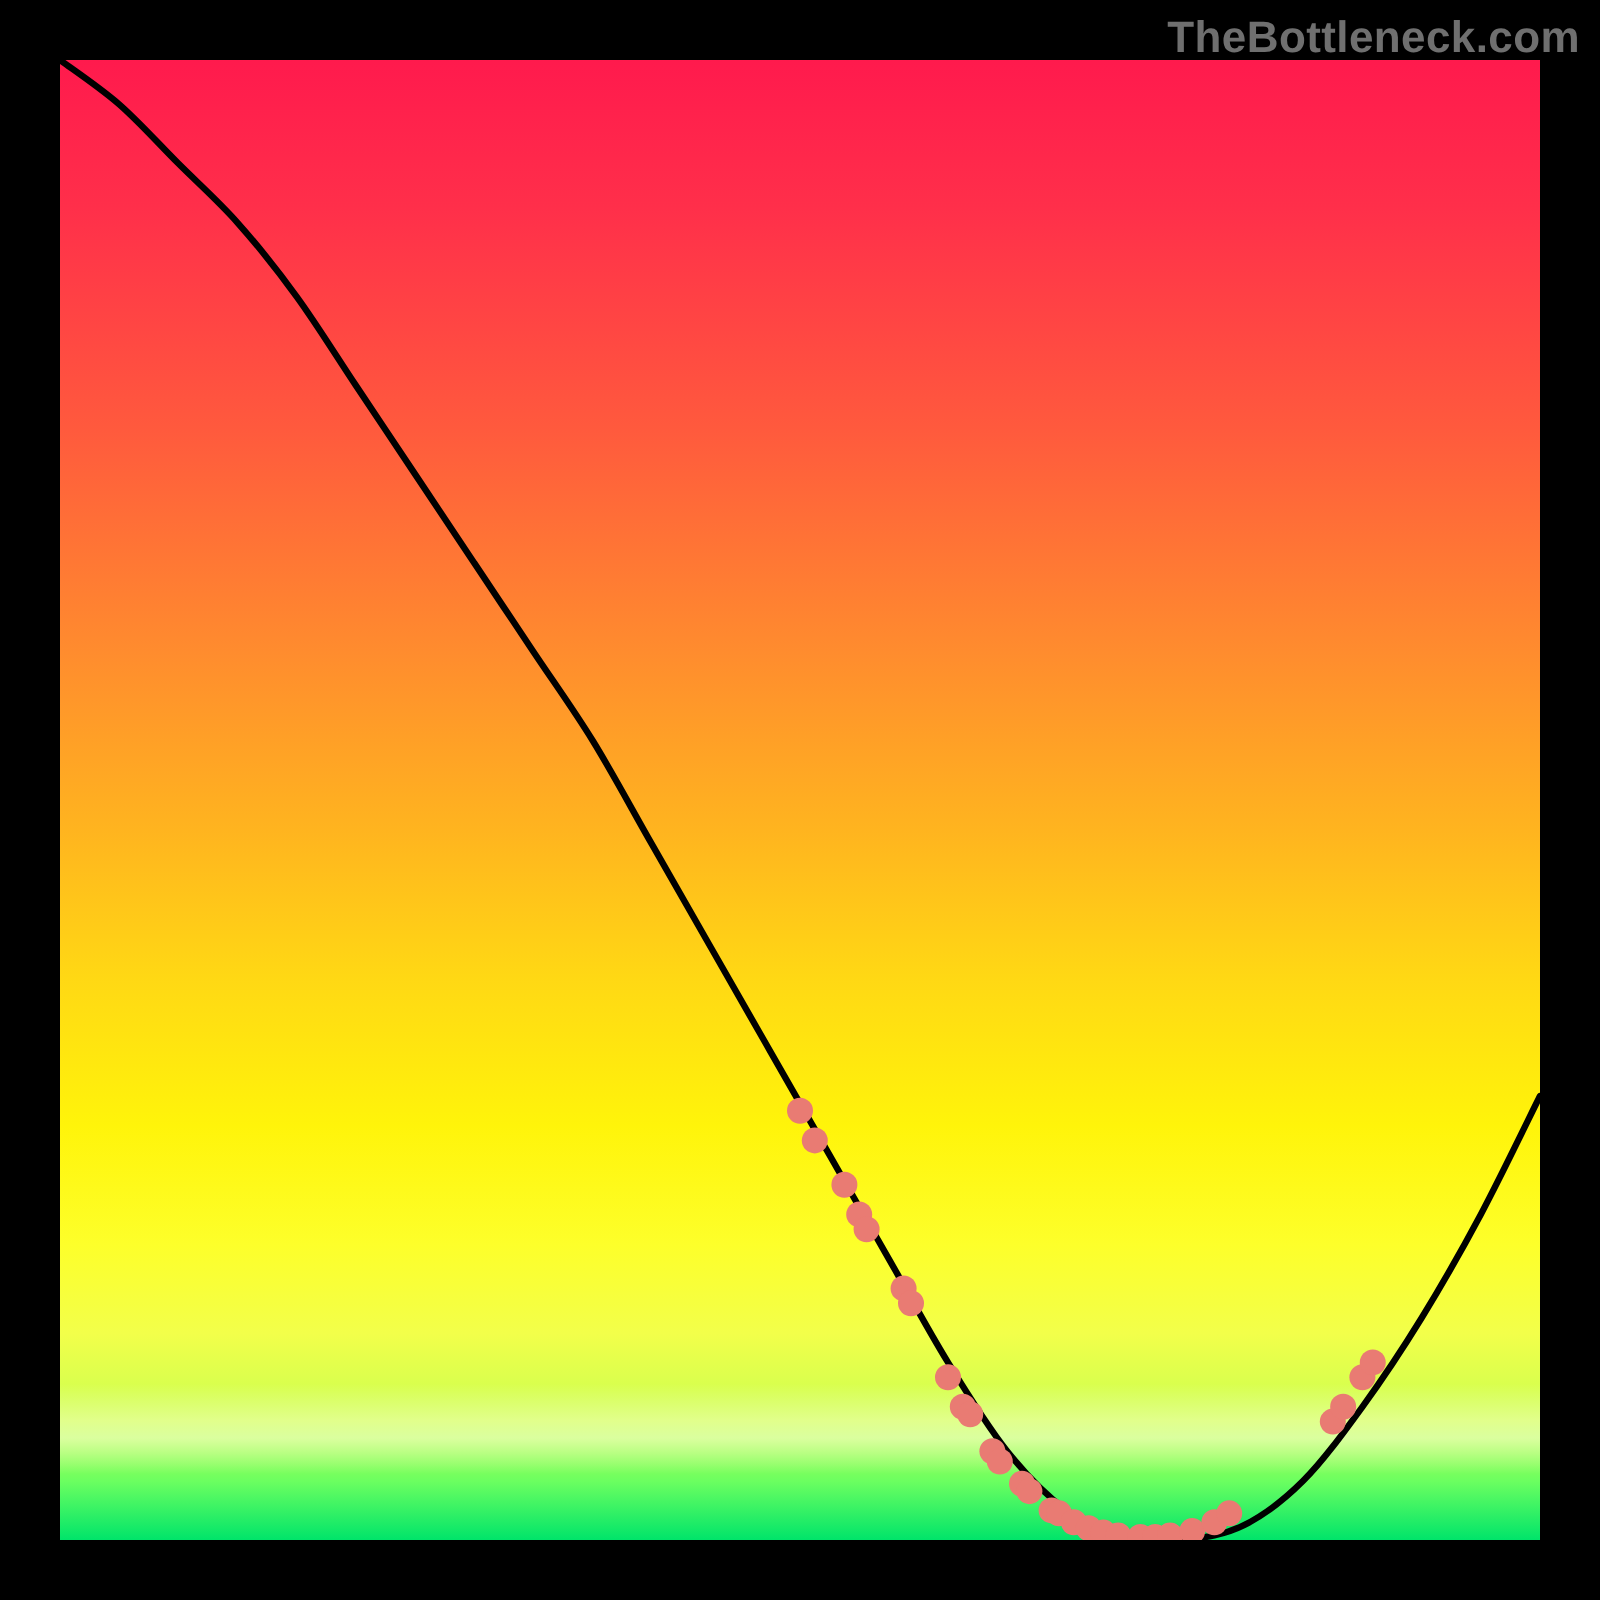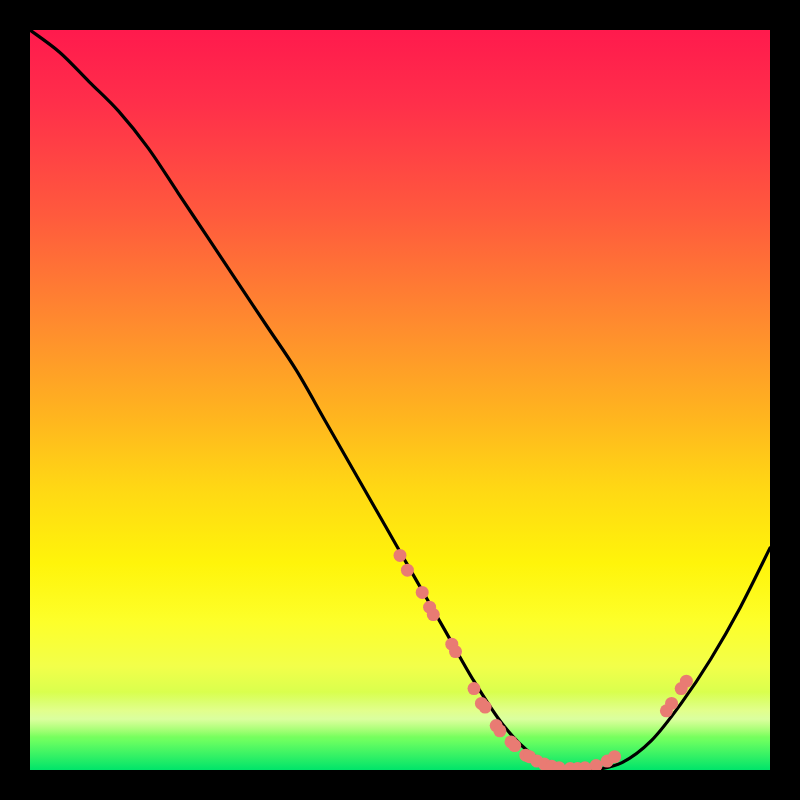--- a/index.html
+++ b/index.html
@@ -72,20 +72,21 @@
     left: 0;
     top: 0;
     width: 100%;
     height: 100%;
   }
 </style>
 </head>
 <body>
 
 <div class="chart-wrap">
+  <div class="attribution">TheBottleneck.com</div>
   <div class="plot-area">
     <div class="pale-band"></div>
     <svg class="curve" viewBox="0 0 740 740" preserveAspectRatio="none">
       <path id="curve-path" fill="none" stroke="#000000" stroke-width="3.2" stroke-linecap="round" d="M 0 0 C 4.933333333333334 3.7000000000000077, 19.733333333333334 13.56666666666672, 29.6 22.200000000000045 C 39.46666666666667 30.83333333333337, 49.333333333333336 41.9333333333333, 59.2 51.799999999999955 C 69.06666666666666 61.66666666666661, 78.93333333333334 70.29999999999997, 88.8 81.39999999999998 C 98.66666666666666 92.49999999999999, 108.53333333333333 104.83333333333331, 118.4 118.39999999999998 C 128.26666666666668 131.96666666666664, 138.13333333333333 147.99999999999994, 148 162.79999999999995 C 157.86666666666667 177.59999999999997, 167.73333333333332 192.40000000000003, 177.6 207.20000000000005 C 187.46666666666667 222.00000000000006, 197.33333333333334 236.79999999999998, 207.20000000000002 251.59999999999997 C 217.0666666666667 266.4, 226.93333333333334 281.2, 236.8 296 C 246.66666666666669 310.8, 256.5333333333333 324.3666666666666, 266.4 340.4 C 276.26666666666665 356.43333333333334, 286.1333333333333 374.9333333333334, 296 392.20000000000005 C 305.8666666666667 409.4666666666667, 315.73333333333335 426.73333333333335, 325.6 444 C 335.4666666666667 461.26666666666665, 345.3333333333333 478.5333333333333, 355.2 495.79999999999995 C 365.06666666666666 513.0666666666666, 374.93333333333334 530.3333333333334, 384.8 547.6 C 394.6666666666667 564.8666666666667, 404.53333333333336 582.1333333333333, 414.40000000000003 599.4 C 424.2666666666667 616.6666666666666, 434.1333333333333 635.1666666666667, 444 651.2 C 453.8666666666667 667.2333333333333, 463.73333333333335 683.2666666666667, 473.6 695.6 C 483.4666666666667 707.9333333333334, 493.33333333333337 717.8000000000001, 503.20000000000005 725.2 C 513.0666666666667 732.6, 522.9333333333333 737.5333333333333, 532.8 740 C 542.6666666666666 742.4666666666667, 552.5333333333333 741.2333333333333, 562.4 740 C 572.2666666666667 738.7666666666667, 582.1333333333333 737.5333333333333, 592 732.6 C 601.8666666666667 727.6666666666667, 611.7333333333333 720.2666666666667, 621.6 710.4 C 631.4666666666667 700.5333333333333, 641.3333333333334 686.9666666666667, 651.2 673.4 C 661.0666666666667 659.8333333333333, 670.9333333333334 645.0333333333333, 680.8000000000001 629 C 690.6666666666667 612.9666666666667, 700.5333333333333 595.7, 710.4 577.2 C 720.2666666666667 558.7, 735.0666666666666 527.8666666666667, 740 518"></path>
       <g id="scatter-group">
           <circle cx="370" cy="525.4" r="6.5" fill="#e97b73"></circle>
           <circle cx="377.40000000000003" cy="540.2" r="6.5" fill="#e97b73"></circle>
           <circle cx="392.20000000000005" cy="562.4" r="6.5" fill="#e97b73"></circle>
           <circle cx="399.6" cy="577.2" r="6.5" fill="#e97b73"></circle>
           <circle cx="403.3" cy="584.6" r="6.5" fill="#e97b73"></circle>

